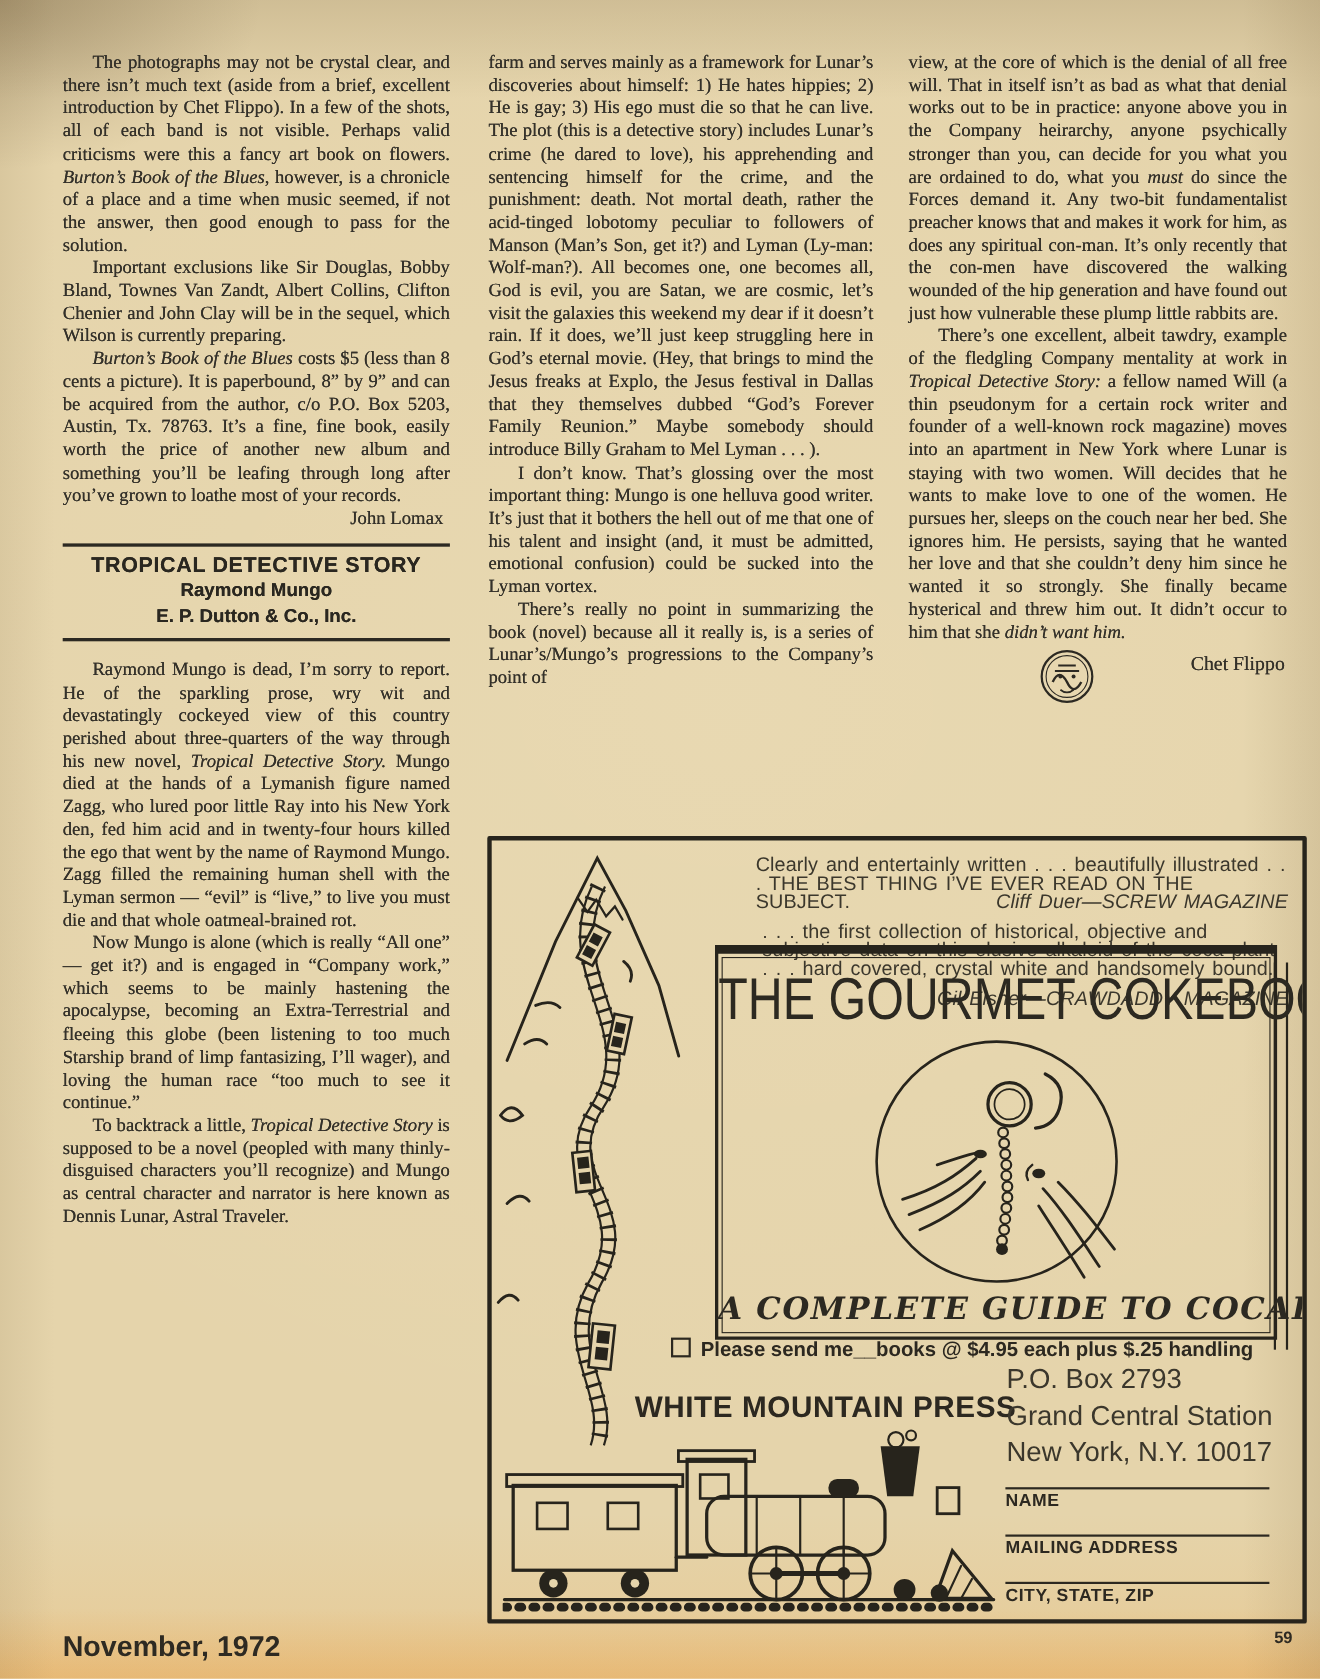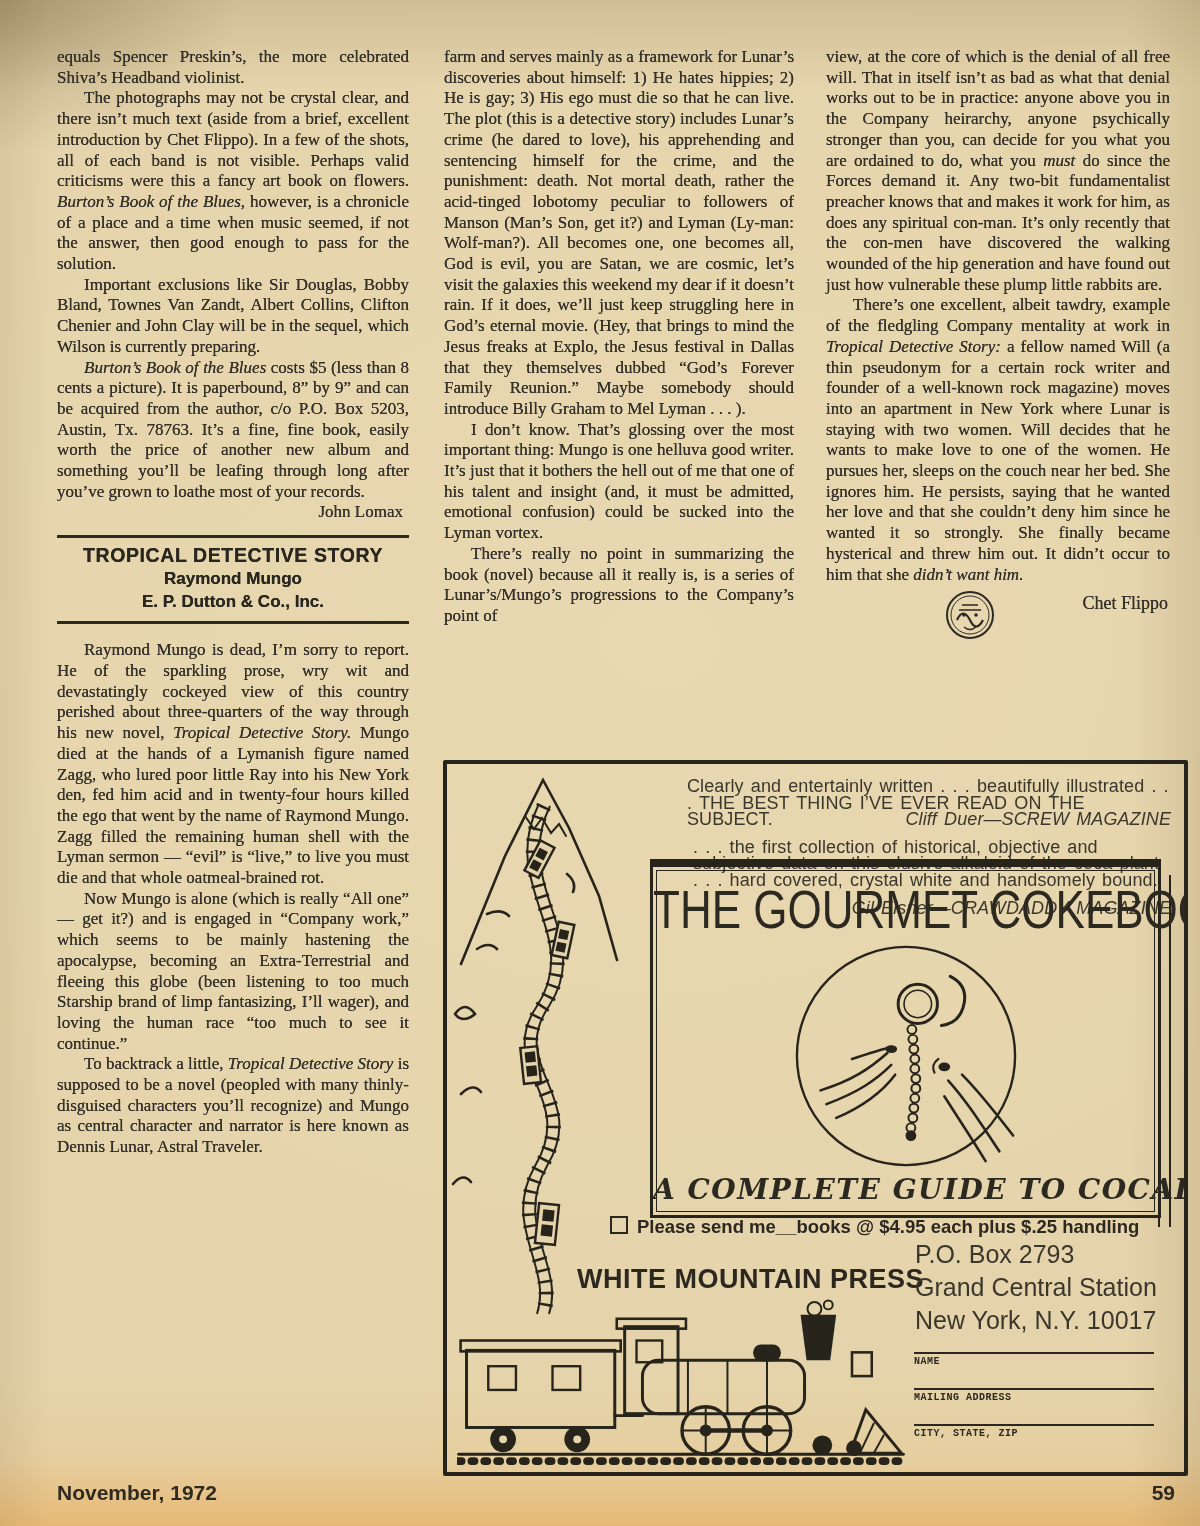--- a/index.html
+++ b/index.html
@@ -99,41 +99,40 @@
     letter-spacing:0.5px; color:#2c2820; white-space:nowrap;
   }
   .address {
     position:absolute; left:468px; top:474px;
     font-family:"Liberation Sans", sans-serif; font-size:25px; line-height:33px; color:#3b372c;
   }
   .form { position:absolute; left:467px; top:588px; width:240px; }
   .form-field + .form-field { margin-top:21px; }
   .form-field .line { border-top:2.5px solid #2c2820; }
   .form-field .label {
-    margin-top:2px; font-family:Liberation Mono, monospace; font-weight:bold;
-    font-size:10px; letter-spacing:0.5px; color:#2c2820;
+    margin-top:2px; font-family:Liberation Sans, sans-serif; font-weight:bold;
+    font-size:16px; letter-spacing:0.5px; color:#2c2820;
   }
 
   .footer-date {
     position:absolute; left:57px; top:1481px;
-    font-family:"Liberation Sans", sans-serif; font-weight:bold; font-size:21px; color:#2e2a22;
+    font-family:"Liberation Sans", sans-serif; font-weight:bold; font-size:26px; color:#2e2a22;
   }
   .page-num {
     position:absolute; right:25px; top:1481px;
-    font-family:"Liberation Sans", sans-serif; font-weight:bold; font-size:21px; color:#2e2a22;
+    font-family:"Liberation Sans", sans-serif; font-weight:bold; font-size:15px; color:#2e2a22;
   }
 </style>
 </head>
 <body>
 
 <div class="page">
 
   <div class="col col1">
     <div>
-        <p class="first"><span>equals Spencer Preskin’s, the more celebrated Shiva’s Headband violinist.</span></p>
         <p class="indent"><span>The photographs may not be crystal clear, and there isn’t much text (aside from a brief, excellent introduction by Chet Flippo). In a few of the shots, all of each band is not visible. Perhaps valid criticisms were this a fancy art book on flowers. </span><i>Burton’s Book of the Blues</i><span>, however, is a chronicle of a place and a time when music seemed, if not the answer, then good enough to pass for the solution.</span></p>
         <p class="indent"><span>Important exclusions like Sir Douglas, Bobby Bland, Townes Van Zandt, Albert Collins, Clifton Chenier and John Clay will be in the sequel, which Wilson is currently preparing.</span></p>
         <p class="indent"><i>Burton’s Book of the Blues</i><span> costs $5 (less than 8 cents a picture). It is paperbound, 8” by 9” and can be acquired from the author, c/o P.O. Box 5203, Austin, Tx. 78763. It’s a fine, fine book, easily worth the price of another new album and something you’ll be leafing through long after you’ve grown to loathe most of your records.</span></p>
         <p class="byline"><span>John Lomax</span></p>
       </div>
     <div class="review-heading">
       <div class="rh-title">TROPICAL DETECTIVE STORY</div>
       <div class="rh-author">Raymond Mungo</div>
       <div class="rh-pub">E. P. Dutton &amp; Co., Inc.</div>
     </div>

